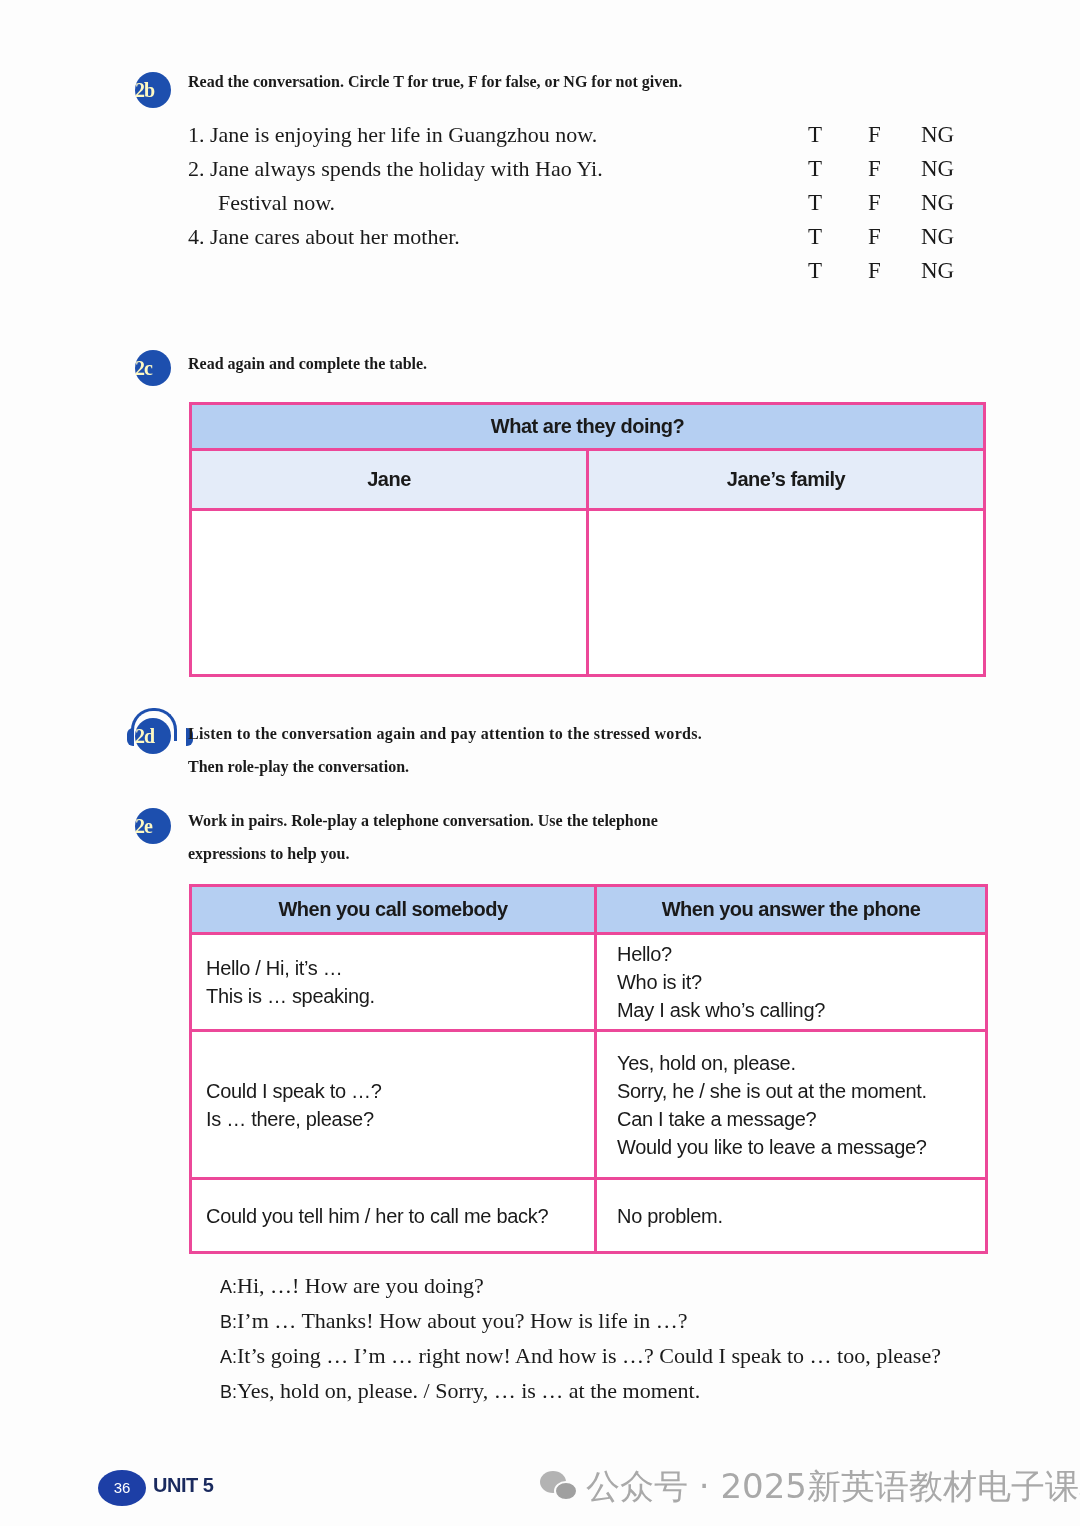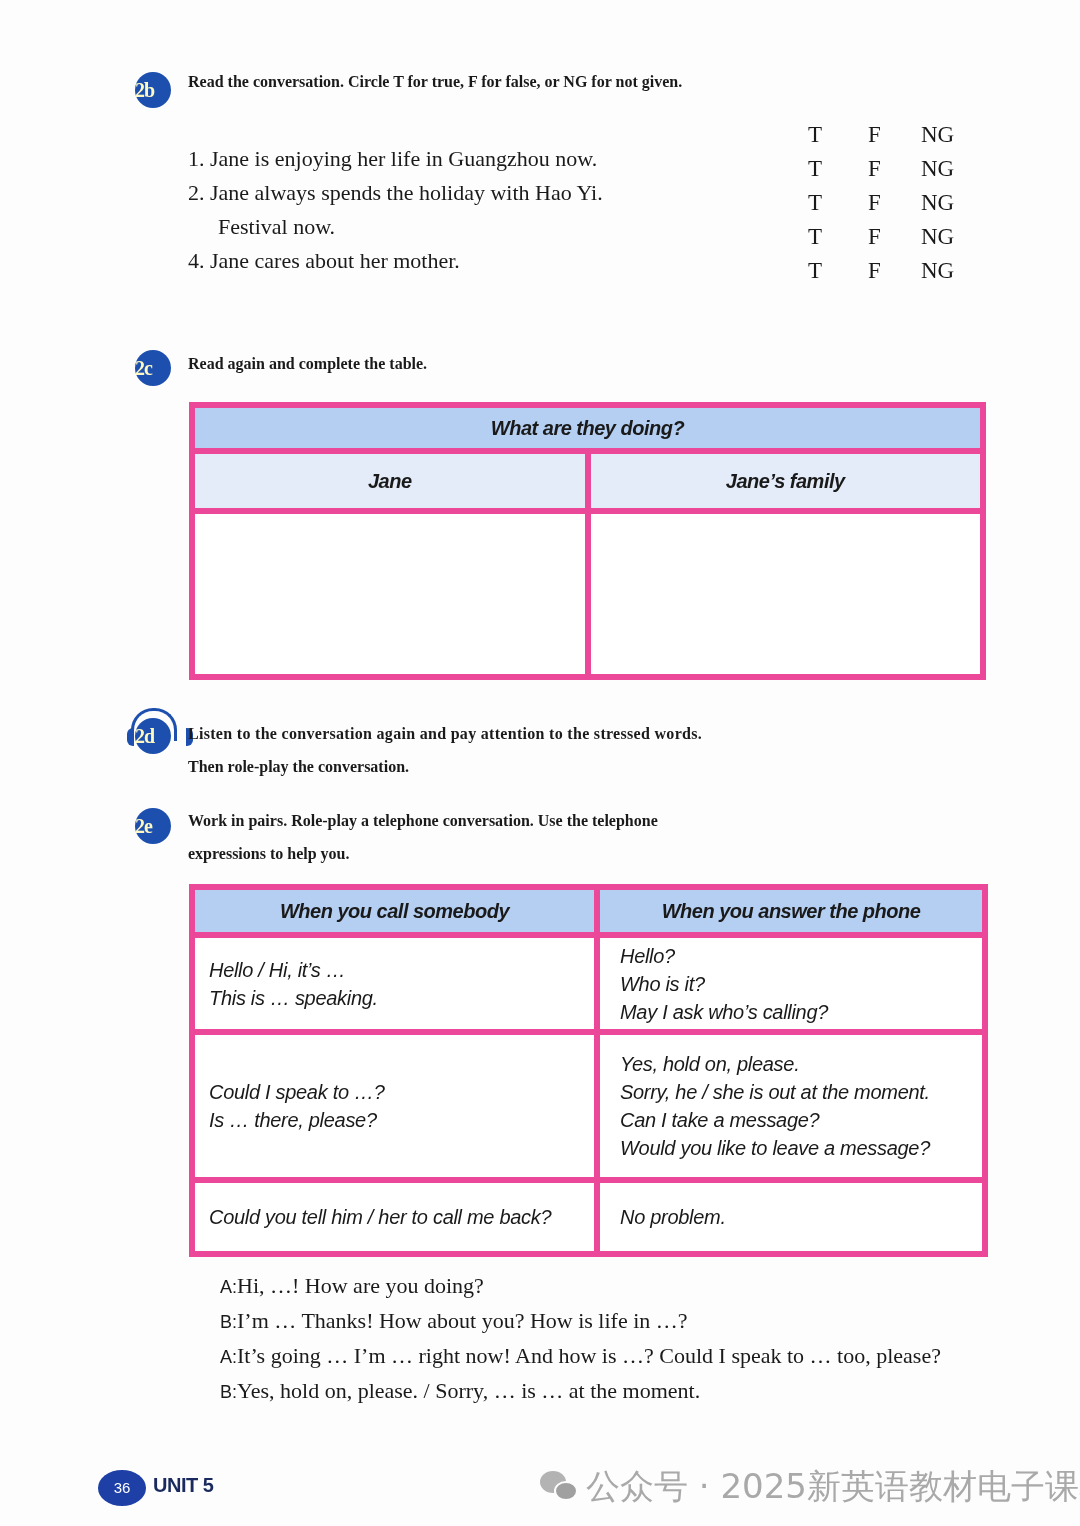--- a/index.html
+++ b/index.html
@@ -19,27 +19,27 @@
     content: ""; position: absolute; left: -8px; top: 10px; width: 52px; height: 18px;
     border-left: 7px solid #1d4fae; border-right: 7px solid #1d4fae; border-radius: 6px;
   }
   .instr {
     position: absolute; left: 54px; font-weight: bold; font-size: 16px; line-height: 32px;
     white-space: nowrap;
   }
 
   .q-list { position: absolute; left: 188px; top: 118px; width: 800px; font-size: 22px; }
   .q-row { position: relative; height: 34px; line-height: 34px; }
-  .q-text { position: absolute; left: 0; white-space: nowrap; margin-top: 24px; }
+  .q-text { position: absolute; left: 0; white-space: nowrap; }
   .q-text.indent { left: 30px; }
   .opt { position: absolute; font-size: 23px; }
   .opt.t { left: 620px; } .opt.f { left: 680px; } .opt.ng { left: 733px; }
 
   table { border-collapse: collapse; position: absolute; }
-  td, th { border: 6px solid #ec4899; font-style: italic; }
+  td, th { border: 3px solid #ec4899; }
   .tbl1 { left: 189px; top: 402px; width: 797px; }
   .tbl1 th { font-family: "Liberation Sans", sans-serif; font-weight: bold; font-size: 20px; letter-spacing: -0.5px; }
   .tbl1 .h1 { background: #b5cff2; height: 46px; }
   .tbl1 .h2 { background: #e4ecf9; height: 60px; }
   .tbl1 .blank { height: 166px; background: #fff; }
 
   .tbl2 { left: 189px; top: 884px; width: 799px; font-family: "Liberation Sans", sans-serif; }
   .tbl2 th { background: #b5cff2; height: 48px; font-weight: bold; font-size: 20px; letter-spacing: -0.5px; }
   .tbl2 td { vertical-align: middle; padding: 0 14px; font-size: 20px; line-height: 28px; background: #fff; letter-spacing: -0.3px; }
   .tbl2 td.col2 { padding-left: 20px; }

